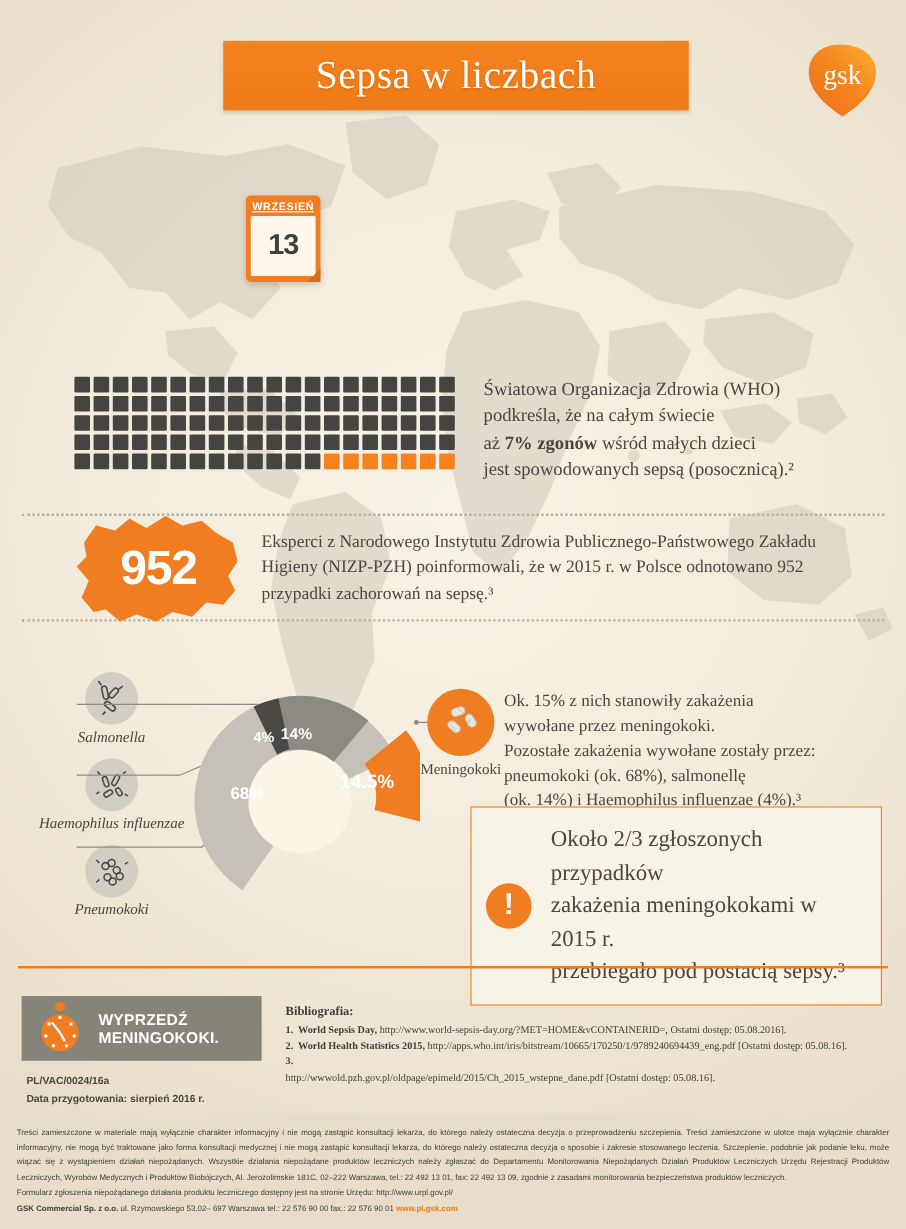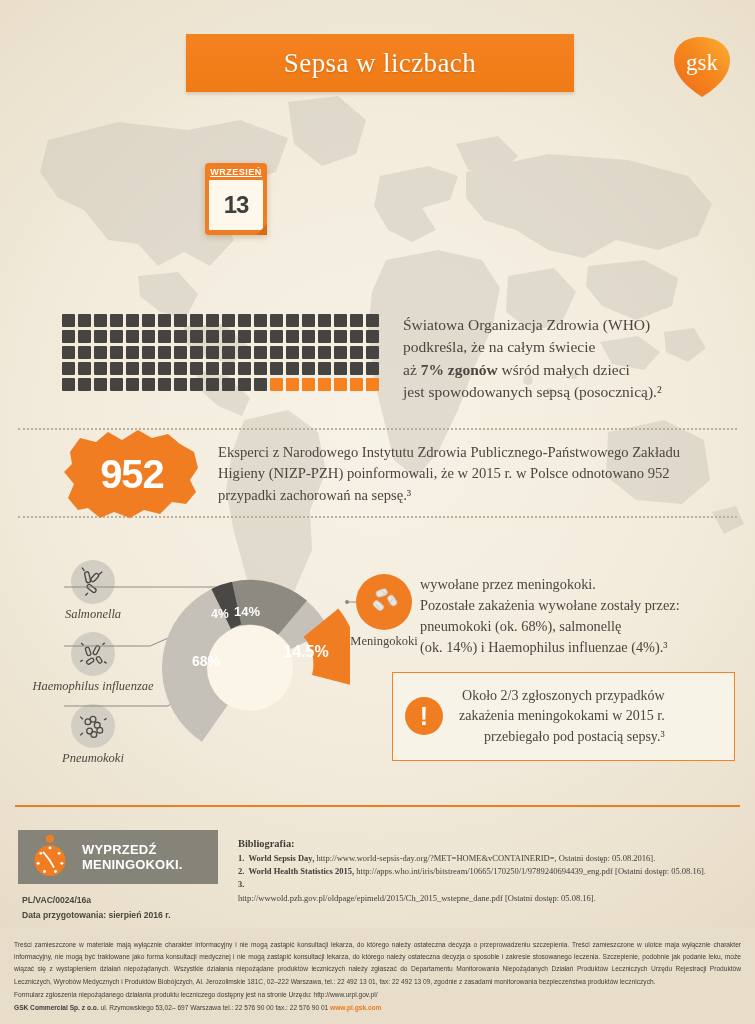--- a/index.html
+++ b/index.html
@@ -39,21 +39,21 @@
   .title-banner {
     position: absolute;
     left: 186px; top: 0;
     width: 388px; height: 58px;
     background: linear-gradient(180deg, #f58220 0%, #ef7b16 100%);
     box-shadow: 0 2px 3px rgba(120,80,30,.22);
     display: flex; align-items: center; justify-content: center;
   }
   .title-banner span {
     color: #fffdf8;
-    font-size: 27px;
+    font-size: 33px;
     letter-spacing: .4px;
     text-shadow: 0 1px 2px rgba(130,60,0,.35);
   }
   .gsk-logo {
     position: absolute;
     right: 24px; top: 2px;
     width: 58px; height: 62px;
   }
 
   
@@ -226,24 +226,23 @@
     width: 38px; height: 38px;
     border-radius: 50%;
     background: #f07d22;
     color: #fff;
     display: flex; align-items: center; justify-content: center;
     font-family: "Liberation Sans", sans-serif;
     font-size: 25px; font-weight: bold;
     margin-right: 16px;
   }
   .alert-text {
-    font-size: 14px;
+    font-size: 19px;
     line-height: 1.45;
     color: #4a463f;
-    text-align: right;
   }
 
   
   .divider {
     position: absolute;
     top: 805px; left: 15px; right: 15px;
     height: 2px;
     background: #ef7c1d;
   }
 
@@ -592,20 +591,21 @@
           </g>
           <g stroke="#c9c5bc" stroke-width="1" fill="none">
             <path d="M20.5 10.5 L26.5 14.5 M33 19 L29 26 M13 25 L18 31"></path>
           </g>
         </svg>
       </div>
       <div class="meningo-label">Meningokoki</div>
     </div>
 
     <div class="chart-text">
+      <div>Ok. 15% z nich stanowiły zakażenia</div>
       <div>wywołane przez meningokoki.</div>
       <div>Pozostałe zakażenia wywołane zostały przez:</div>
       <div>pneumokoki (ok. 68%), salmonellę</div>
       <div>(ok. 14%) i Haemophilus influenzae (4%).³</div>
     </div>
 
     <div class="alert-box">
       <div class="alert-icon">!</div>
       <div class="alert-text">
         <div>Około 2/3 zgłoszonych przypadków</div>

